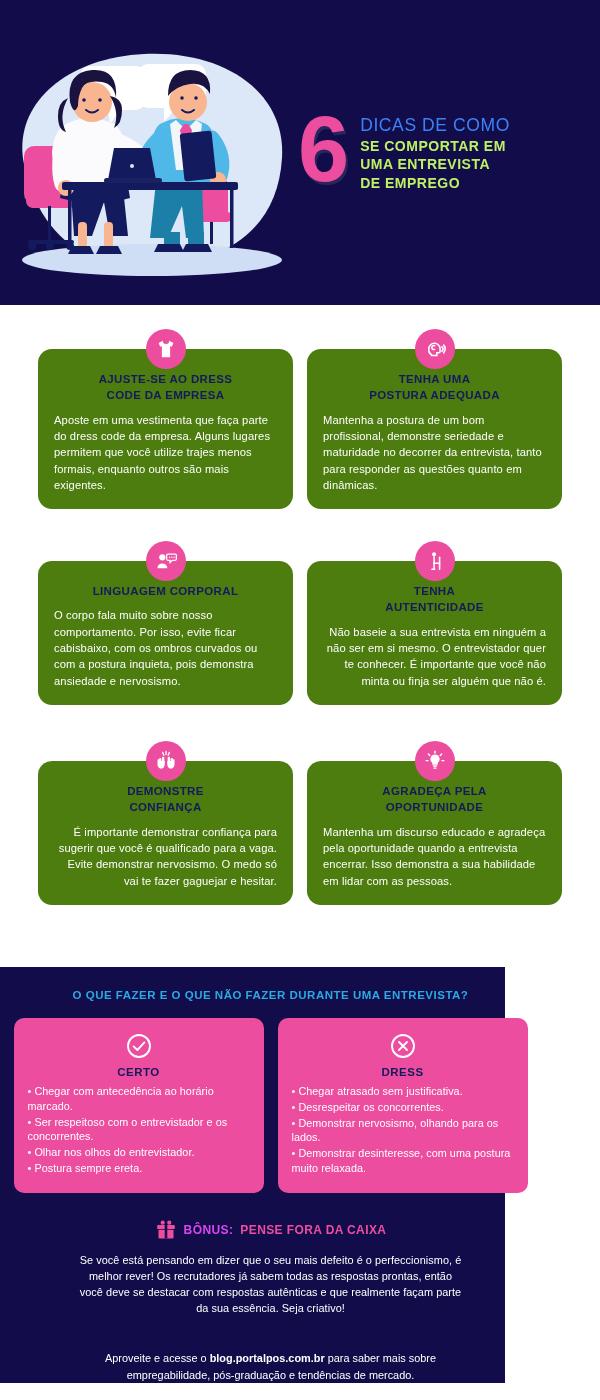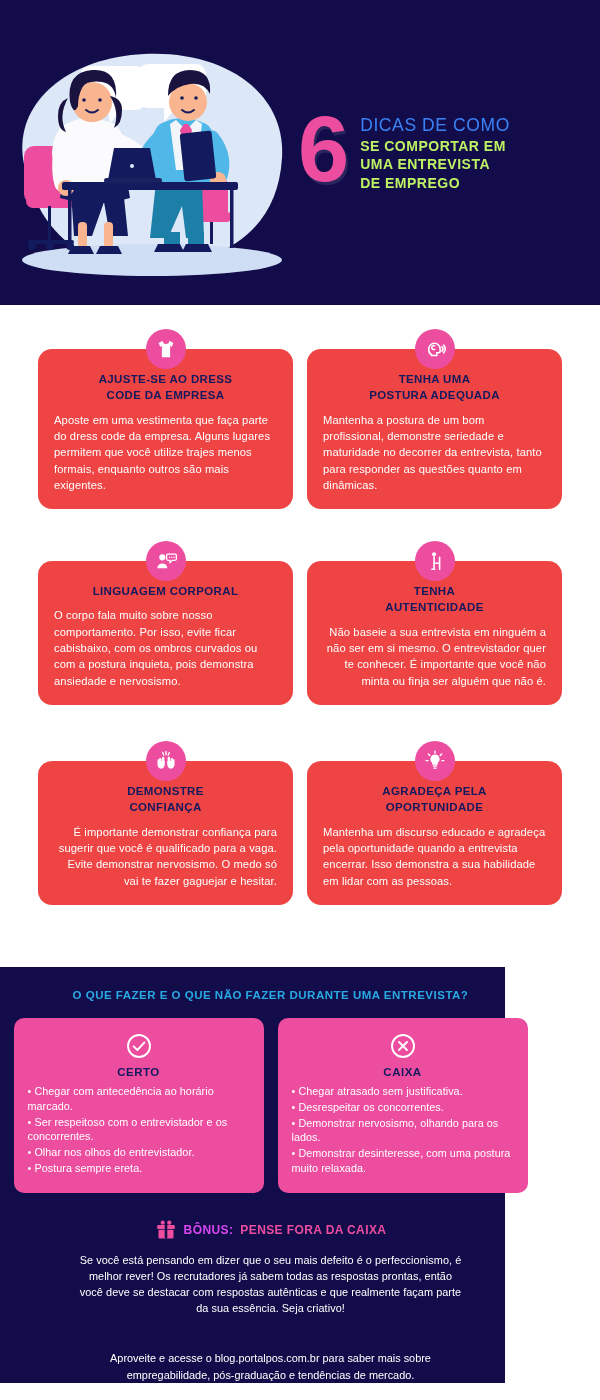--- a/index.html
+++ b/index.html
@@ -66,21 +66,21 @@
     width:40px; height:40px; border-radius:50%;
     background:#ED4D9E;
     display:flex; align-items:center; justify-content:center;
     z-index:3;
   }
   .icon-circle svg { display:block; }
 
   .card {
     position:absolute; left:0; top:28px;
     width:255px;
-    background:#ef4444;
+    background:#4d7c0f;
     border-radius:14px;
     padding:22px 16px 16px 16px;
     min-height:138px;
   }
   .card-title {
     color:#131A5E; font-weight:bold;
     font-size:11.5px; line-height:1.42;
     text-align:center; letter-spacing:0.35px;
     margin-bottom:8px;
   }
@@ -135,21 +135,21 @@
   .bonus-label { color:#d946ef; font-weight:bold; font-size:12px; letter-spacing:0.4px; }
   .bonus-strap { color:#ED4D9E; font-weight:bold; font-size:12px; letter-spacing:0.4px; }
   .bonus-body {
     color:#ffffff; font-size:10.9px; line-height:1.48;
     letter-spacing:0.05px;
   }
   .footer {
     padding:34px 46px 0 46px; text-align:center;
     color:#ffffff; font-size:10.9px; line-height:1.5;
   }
-  .footer b { font-weight:normal; }
+  .footer b { font-weight:bold; }
 </style>
 </head>
 <body>
 
 <div class="hero">
   <svg class="hero-illu" viewBox="0 0 292 248">
 
     <path d="M20 128 C8 70 60 22 140 18 C220 14 282 56 278 122 C274 186 232 226 150 230 C68 234 32 186 20 128 Z" fill="#DCE7F7"></path>
 
     <ellipse cx="148" cy="224" rx="130" ry="16" fill="#CFDEF4"></ellipse>
@@ -368,21 +368,21 @@
       </ul>
     </div>
 
     <div class="dd-card">
       <div class="dd-icon">
         <svg width="28" height="28" viewBox="0 0 28 28" fill="none" stroke="#fff" stroke-width="1.9" stroke-linecap="round">
             <circle cx="14" cy="14" r="11"></circle>
             <path d="M10 10 l8 8 M18 10 l-8 8"></path>
           </svg>
       </div>
-      <div class="dd-title">CAIXA</div>
+      <div class="dd-title">DRESS</div>
       <ul class="dd-list">
         <li>• Chegar atrasado sem justificativa.</li>
         <li>• Desrespeitar os concorrentes.</li>
         <li>• Demonstrar nervosismo, olhando para os lados.</li>
         <li>• Demonstrar desinteresse, com uma postura muito relaxada.</li>
       </ul>
     </div>
   </div>
 
   <div class="bonus">

